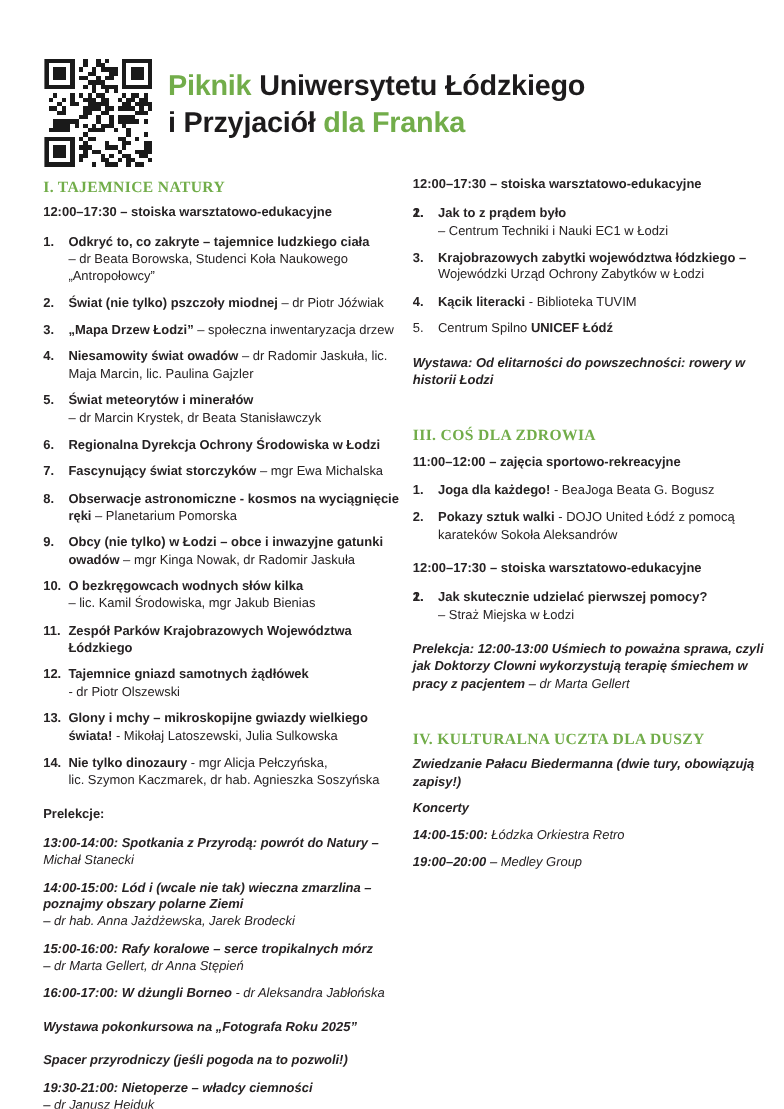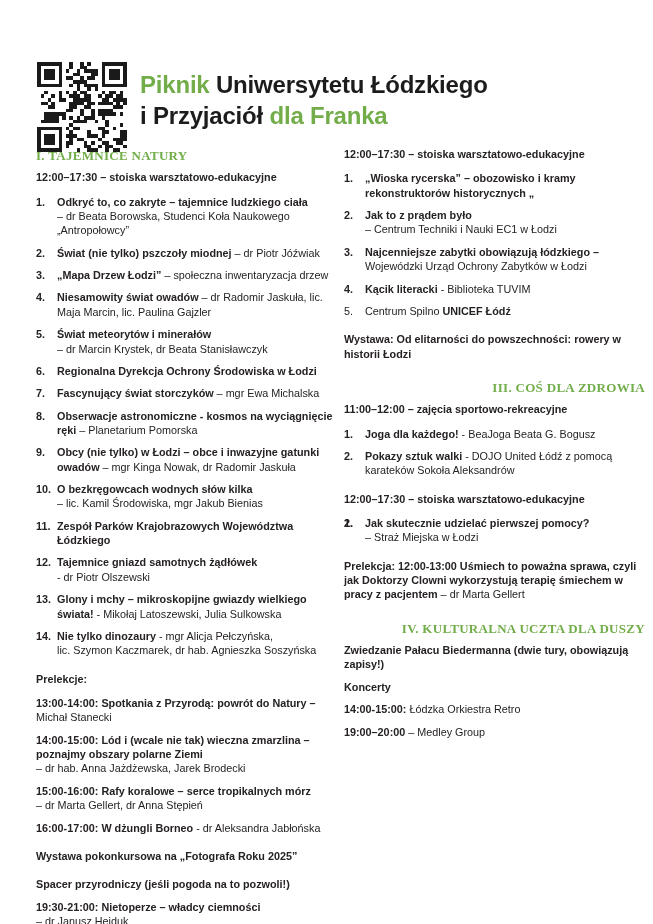--- a/index.html
+++ b/index.html
@@ -8,21 +8,21 @@
   }
   html,body{margin:0;padding:0;background:#ffffff;}
   body{
     width:653px;height:924px;
     font-family:"Liberation Sans","DejaVu Sans",sans-serif;
     color:var(--ink);
     position:relative;
     overflow:hidden;
   }
   .page{position:absolute;inset:0;background:#fff;}
-  .header{position:absolute;top:61px;left:37px;display:flex;align-items:flex-start;}
+  .header{position:absolute;top:48px;left:37px;display:flex;align-items:flex-start;}
   .qr{width:90px;height:92px;flex:0 0 auto;}
   .title{
     margin:0 0 0 13px;
     padding-top:8px;
     font-size:24px;
     font-weight:bold;
     line-height:1.3;
     color:#1d1b1c;
     letter-spacing:-0.2px;
     white-space:nowrap;
@@ -36,26 +36,26 @@
   .col-left{width:298px;}
   .col-right{width:301px;}
   .sec-h{
     color:var(--green);
     font-weight:bold;
     font-size:13px;
     letter-spacing:0.3px;
     margin:0 0 6px 0;
     font-family:Liberation Serif, serif;
   }
-  .sec-h:not(:first-child){margin-top:18px;text-align:right;}
+  .sec-h:not(:first-child){margin-top:30px;}
   .sub{font-weight:bold;margin:0 0 10px 0;}
   .item{position:relative;padding-left:21px;margin:0 0 8px 0;}
   .item .num{position:absolute;left:0;top:0;}
   .item .num.bold{font-weight:bold;}
-  .p{margin:0 0 8px 0;}
+  .p{margin:0 0 8px 0;font-style:italic;}
   .sp-lg{margin-top:14px;}
   b{font-weight:bold;}
 </style>
 </head>
 <body>
 
 <div class="page">
 
   <div class="header">
     <svg class="qr" id="qr-svg" viewBox="0 0 25 25" shape-rendering="crispEdges" aria-hidden="true">
@@ -288,23 +288,23 @@
         <div class="p"><b>13:00-14:00: Spotkania z Przyrodą: powrót do Natury –</b><br><span>Michał Stanecki</span></div>
         <div class="p"><b>14:00-15:00: Lód i (wcale nie tak) wieczna zmarzlina – poznajmy obszary polarne Ziemi</b><br><span>– dr hab. Anna Jażdżewska, Jarek Brodecki</span></div>
         <div class="p"><b>15:00-16:00: Rafy koralowe – serce tropikalnych mórz</b><br><span>– dr Marta Gellert, dr Anna Stępień</span></div>
         <div class="p"><b>16:00-17:00: W dżungli Borneo</b><span> - dr Aleksandra Jabłońska</span></div>
         <div class="p sp-lg"><b>Wystawa pokonkursowa na „Fotografa Roku 2025”</b></div>
         <div class="p sp-lg"><b>Spacer przyrodniczy (jeśli pogoda na to pozwoli!)</b></div>
         <div class="p"><b>19:30-21:00: Nietoperze – władcy ciemności</b><br><span>– dr Janusz Hejduk</span></div>
       </div>
     <div class="col-right">
         <div class="sub"><b>12:00–17:30 – stoiska warsztatowo-edukacyjne</b></div>
-        <div class="item"><span class="num bold">1.</span><span><b>„Wioska rycerska” – obozowisko i kramy rekonstruktorów historycznych „</b></span></div>
+        <div class="item"><span class="num bold">1.</span></div>
         <div class="item"><span class="num bold">2.</span><span><b>Jak to z prądem było</b><br><span>– Centrum Techniki i Nauki EC1 w Łodzi</span></span></div>
-        <div class="item"><span class="num bold">3.</span><span><b>Najcenniejsze zabytki obowiązują łódzkiego –</b><br><span>Wojewódzki Urząd Ochrony Zabytków w Łodzi</span></span></div>
+        <div class="item"><span class="num bold">3.</span><span><b>Krajobrazowych zabytki województwa łódzkiego –</b><br><span>Wojewódzki Urząd Ochrony Zabytków w Łodzi</span></span></div>
         <div class="item"><span class="num bold">4.</span><span><b>Kącik literacki</b><span> - Biblioteka TUVIM</span></span></div>
         <div class="item"><span class="num">5.</span><span><span>Centrum Spilno </span><b>UNICEF Łódź</b></span></div>
         <div class="p sp-lg"><b>Wystawa: Od elitarności do powszechności: rowery w historii Łodzi</b></div>
         <div class="sec-h">III. COŚ DLA ZDROWIA</div>
         <div class="sub"><b>11:00–12:00 – zajęcia sportowo-rekreacyjne</b></div>
         <div class="item"><span class="num bold">1.</span><span><b>Joga dla każdego!</b><span> - BeaJoga Beata G. Bogusz</span></span></div>
         <div class="item"><span class="num bold">2.</span><span><b>Pokazy sztuk walki</b><span> - DOJO United Łódź z pomocą karateków Sokoła Aleksandrów</span></span></div>
         <div class="sub sp-lg"><b>12:00–17:30 – stoiska warsztatowo-edukacyjne</b></div>
         <div class="item"><span class="num bold">1.</span></div>
         <div class="item"><span class="num bold">2.</span><span><b>Jak skutecznie udzielać pierwszej pomocy?</b><br><span>– Straż Miejska w Łodzi</span></span></div>

